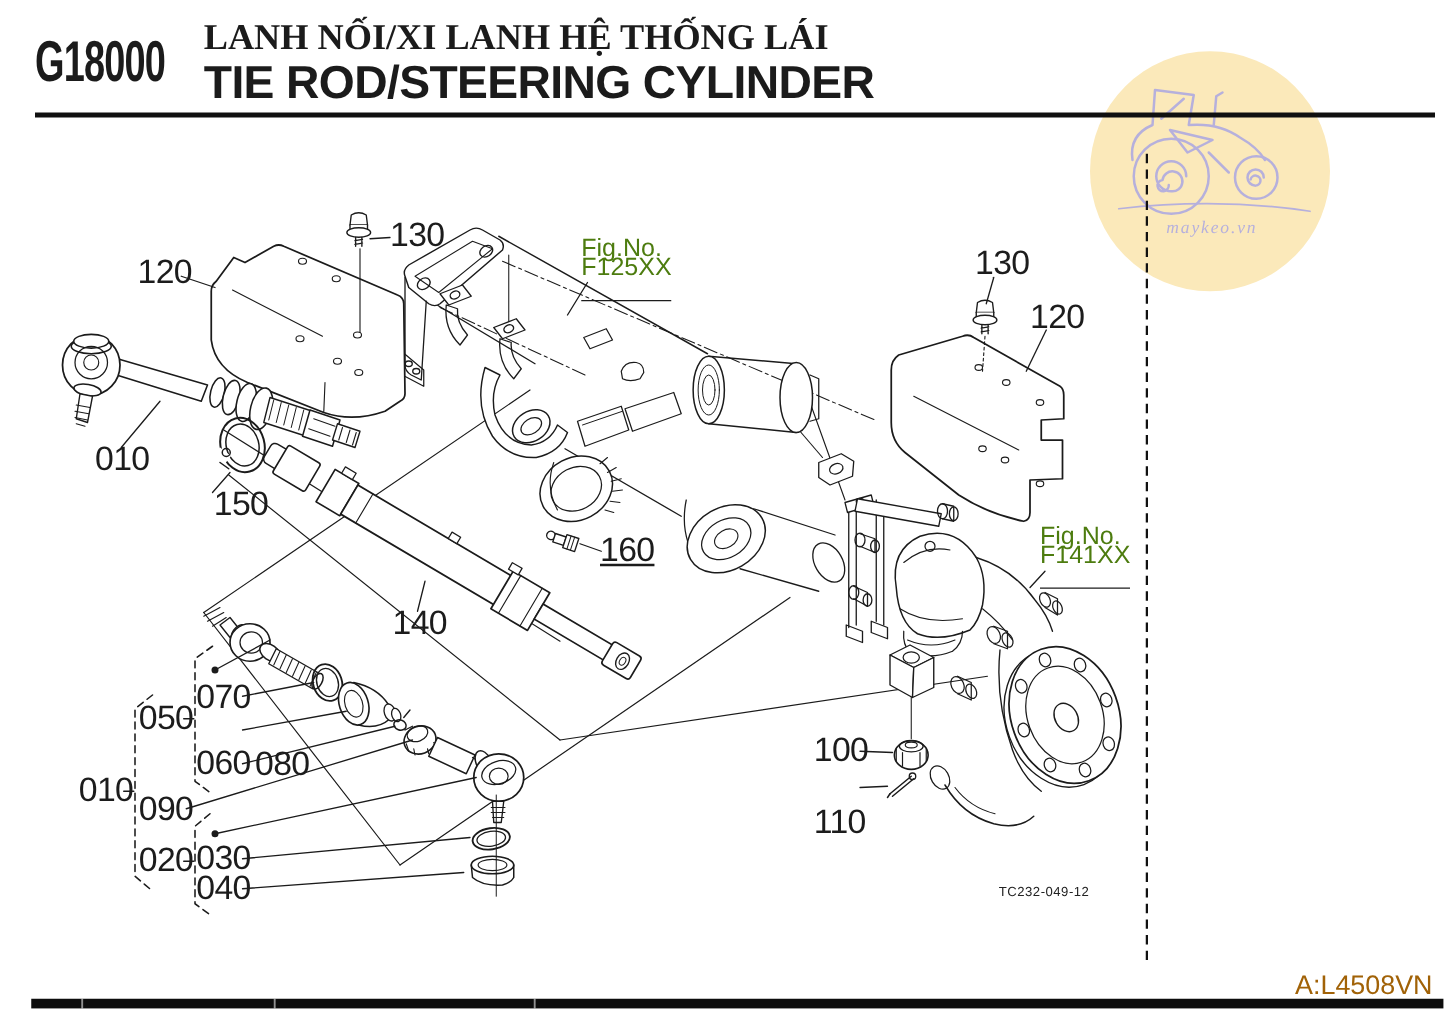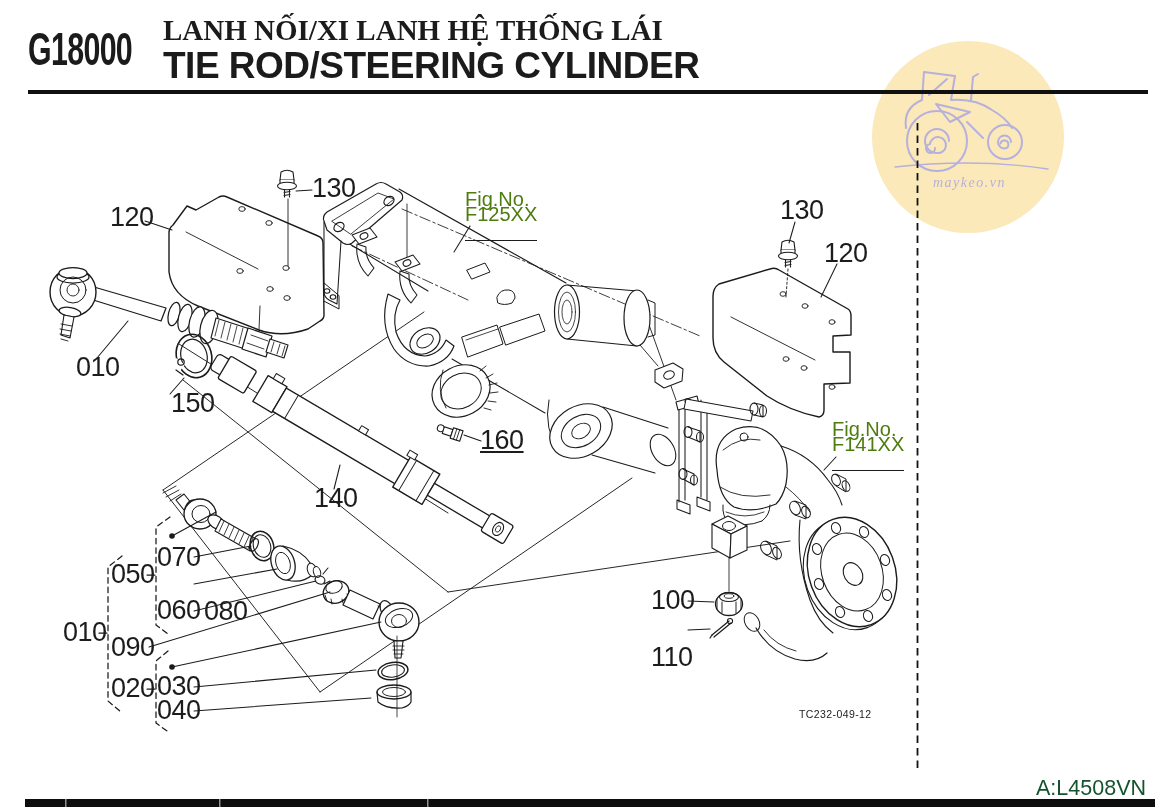--- a/index.html
+++ b/index.html
@@ -18,21 +18,21 @@
   
   .callout{position:absolute;font-size:27px;letter-spacing:-0.5px;line-height:20px;
         color:#1c1c1c;white-space:nowrap;}
   .figref{position:absolute;font-size:20px;line-height:15px;color:#4d7c0f;white-space:nowrap;}
   .figref .code{display:inline-block;border-bottom:1.3px solid #1c1c1c;padding-bottom:18px;}
   
   #wm-text{left:933px;top:161px;font-family:"Liberation Serif", serif;font-style:italic;
         font-size:14px;letter-spacing:1.5px;color:#b6b0dc;margin-top:14px;}
   
   #drawing-code{left:799px;top:708px;font-size:10.5px;letter-spacing:0.4px;color:#222;}
-  #catalog-ref{left:1036px;top:776px;width:110px;text-align:right;font-size:21.5px;color:#14532d;}
+  #catalog-ref{left:1036px;top:776px;width:110px;text-align:right;font-size:21.5px;color:#a16207;}
 </style>
 </head>
 <body>
 
 <div id="page">
 
   <svg id="art" width="1155" height="807" viewBox="0 0 1155 807">
 
     <g>
       <circle cx="968" cy="137" r="96" fill="#fbe9ba"></circle>

